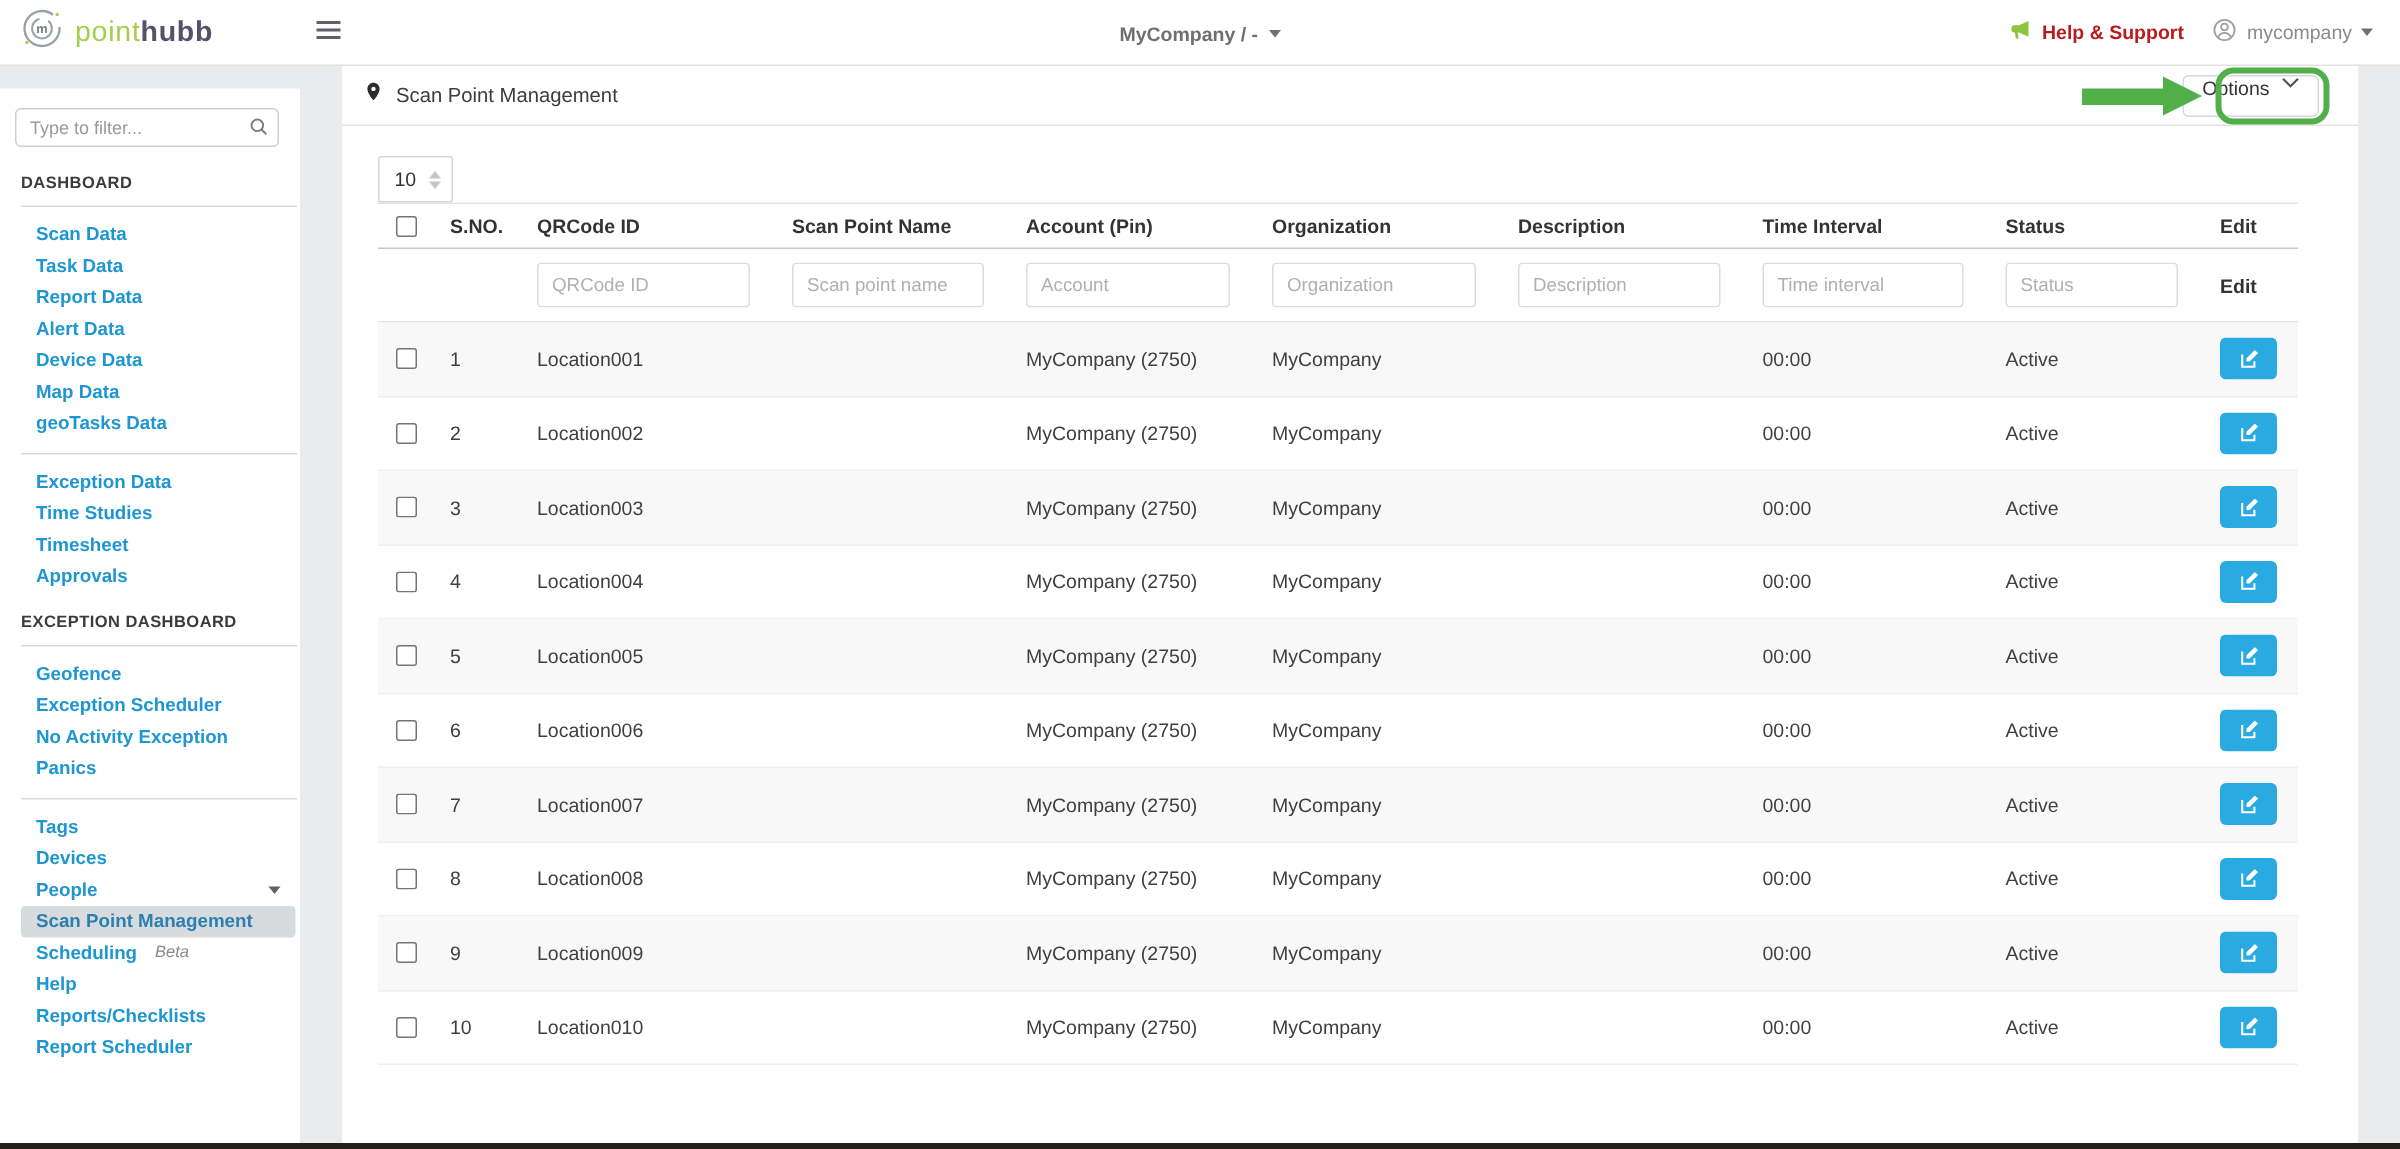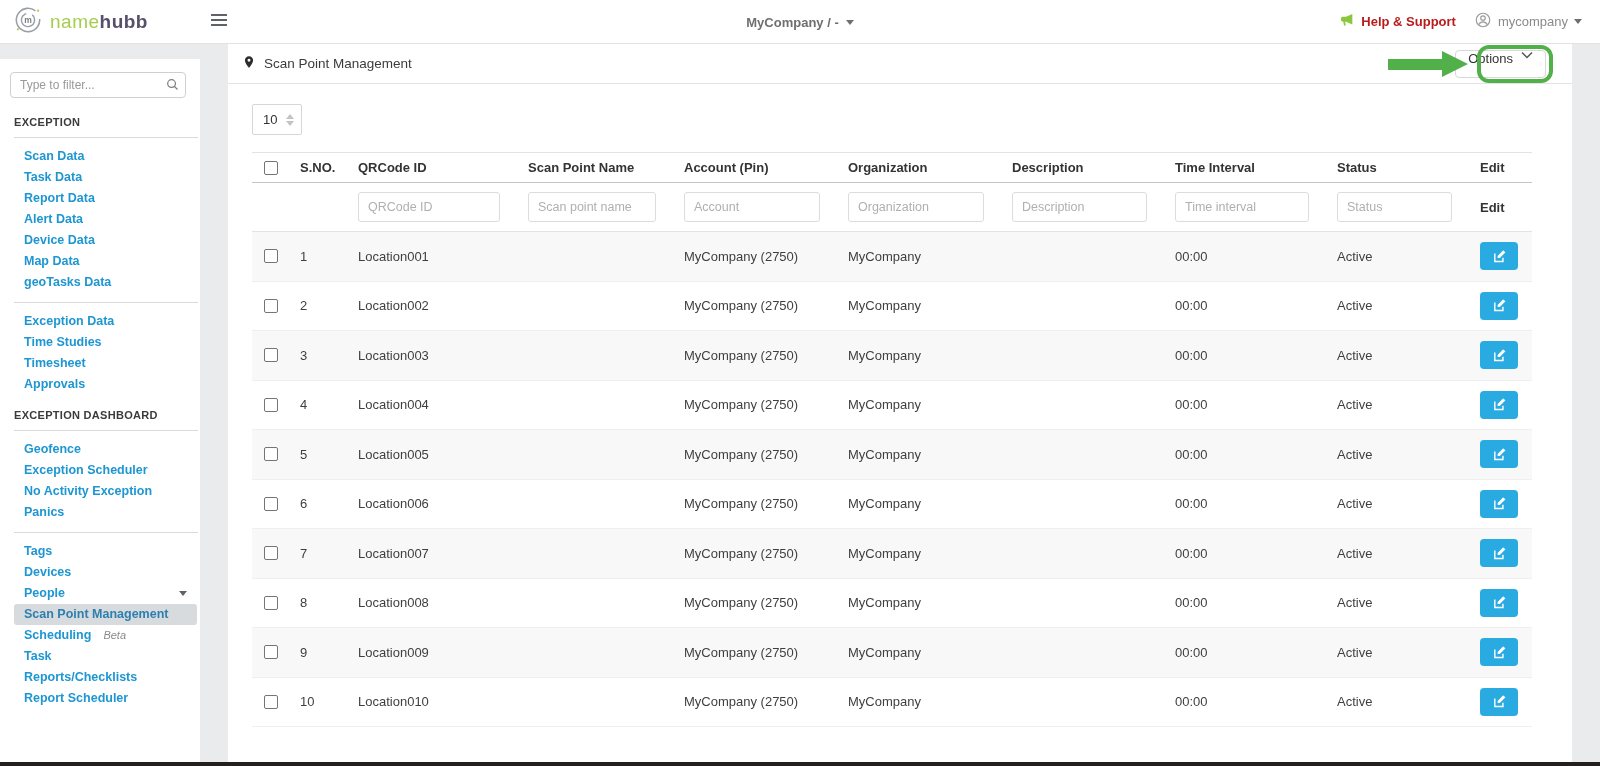--- a/index.html
+++ b/index.html
@@ -69,21 +69,21 @@
   .spin .up { border-bottom:5px solid #c4c4c4; }
   .spin .dn { border-top:5px solid #c4c4c4; }
   .searchgrp { display:flex; width:415px; height:34px; }
   .search-btn { width:37px; background:#29abe2; border:none; border-radius:3px 0 0 3px; display:flex;
     align-items:center; justify-content:center; cursor:pointer; }
   .searchgrp input { flex:1; border:1px solid #d4d4d4; border-left:none; border-radius:0 3px 3px 0;
     padding:0 12px; font-size:13.5px; color:#444; outline:none; font-family:inherit; }
   .searchgrp input::placeholder { color:#9a9a9a; }
 
   
-  .tbl { margin-top:17px; }
+  .tbl { }
   .trow, .thead, .tfilter { display:flex; align-items:center; }
   .thead { height:31px; border-top:1px solid #e3e3e3; border-bottom:1px solid #c6c6c6; }
   .thead .cell { font-size:13px; font-weight:700; color:#333; }
   .tfilter { height:49px; border-bottom:1px solid #e3e3e3; }
   .tfilter input { width:calc(100% - 18px); height:30px; border:1px solid #dcdcdc; border-radius:3px;
     padding:0 9px; font-size:12.5px; color:#555; outline:none; font-family:inherit; background:#fff; }
   .tfilter input::placeholder { color:#b0b0b0; }
   .tfilter .edit-lbl { font-size:13px; font-weight:700; color:#333; }
   .trow { height:49.5px; border-bottom:1px solid #efefef; }
   .trow.striped { background:#f8f8f8; }
@@ -111,21 +111,21 @@
   <div class="brand">
     <span>
       <svg width="28" height="28" viewBox="0 0 36 36">
         <circle cx="18" cy="18" r="15" fill="none" stroke="#9aa0a6" stroke-width="2" stroke-dasharray="70 12" transform="rotate(40 18 18)"></circle>
         <circle cx="18" cy="18" r="8.5" fill="none" stroke="#9aa0a6" stroke-width="1.8" stroke-dasharray="42 8" transform="rotate(-30 18 18)"></circle>
         <text x="18" y="22" text-anchor="middle" font-size="11" fill="#7c8187" font-weight="bold" font-family="Liberation Sans, sans-serif">m</text>
         <circle cx="31" cy="6" r="1.4" fill="#a6ce4b"></circle>
         <circle cx="5" cy="30" r="1.4" fill="#a6ce4b"></circle>
       </svg>
     </span>
-    <span class="brand-text"><span class="brand-mobo">name</span><span class="brand-hubb">hubb</span></span>
+    <span class="brand-text"><span class="brand-mobo">point</span><span class="brand-hubb">hubb</span></span>
   </div>
   <div class="hamburger">
       <div></div>
       <div></div>
       <div></div>
     </div>
   <div class="topbar-center">
     <div class="company-sel">
       <span>MyCompany / -</span>
       <span class="caret"></span>
@@ -158,21 +158,21 @@
   <div class="side-filter">
     <input type="text" placeholder="Type to filter..." style="">
     <span class="mag">
       <svg width="15" height="15" viewBox="0 0 24 24" fill="none" stroke="#7d7d7d" stroke-width="2">
           <circle cx="10.5" cy="10.5" r="6.2"></circle>
           <path d="M15.2 15.2L20 20"></path>
         </svg>
     </span>
   </div>
   <div id="side-sections">
-      <div class="side-title">EXCEPTION</div>
+      <div class="side-title">DASHBOARD</div>
       <div class="side-divider"></div>
       <div class="side-item">
         <span class="lbl">Scan Data</span>
       </div>
       <div class="side-item">
         <span class="lbl">Task Data</span>
       </div>
       <div class="side-item">
         <span class="lbl">Report Data</span>
       </div>
@@ -227,21 +227,21 @@
         <span class="item-caret"></span>
       </div>
       <div class="side-item active">
         <span class="lbl">Scan Point Management</span>
       </div>
       <div class="side-item">
         <span class="lbl">Scheduling</span>
         <span class="beta">Beta</span>
       </div>
       <div class="side-item">
-        <span class="lbl">Task</span>
+        <span class="lbl">Help</span>
       </div>
       <div class="side-item">
         <span class="lbl">Reports/Checklists</span>
       </div>
       <div class="side-item">
         <span class="lbl">Report Scheduler</span>
       </div>
     </div>
 </div>
 

